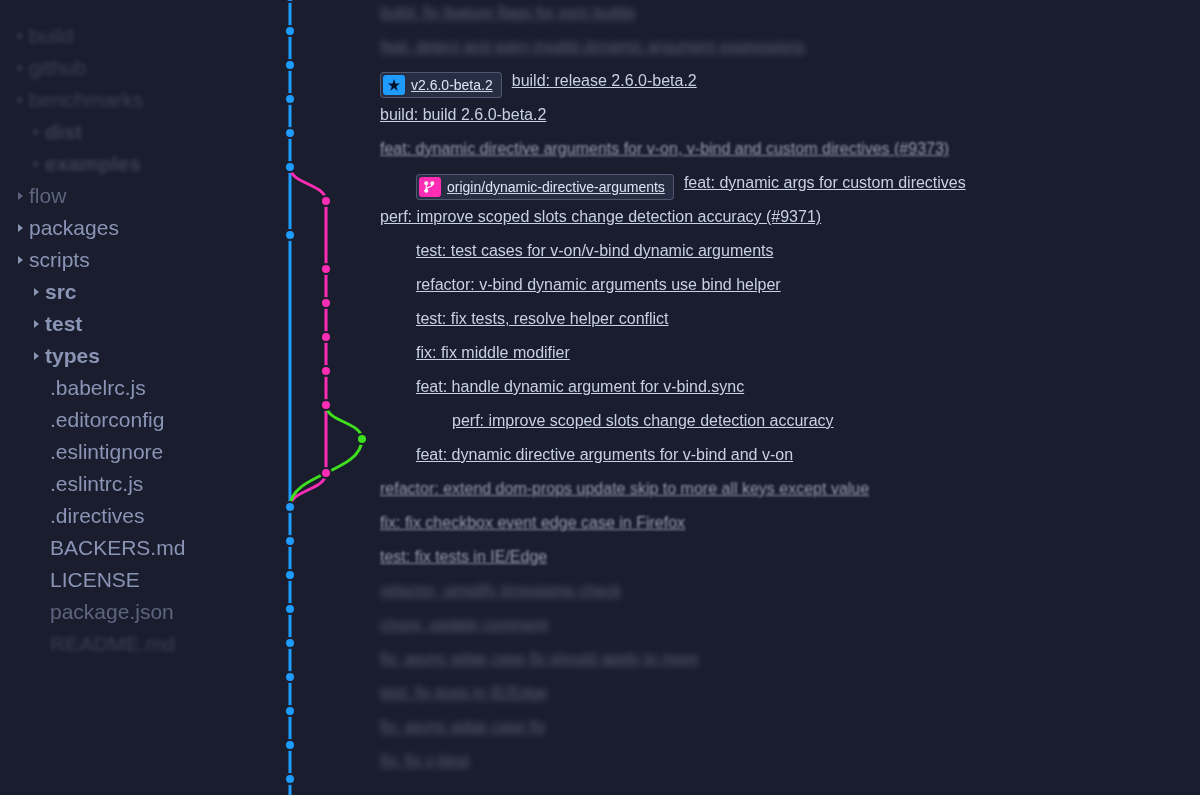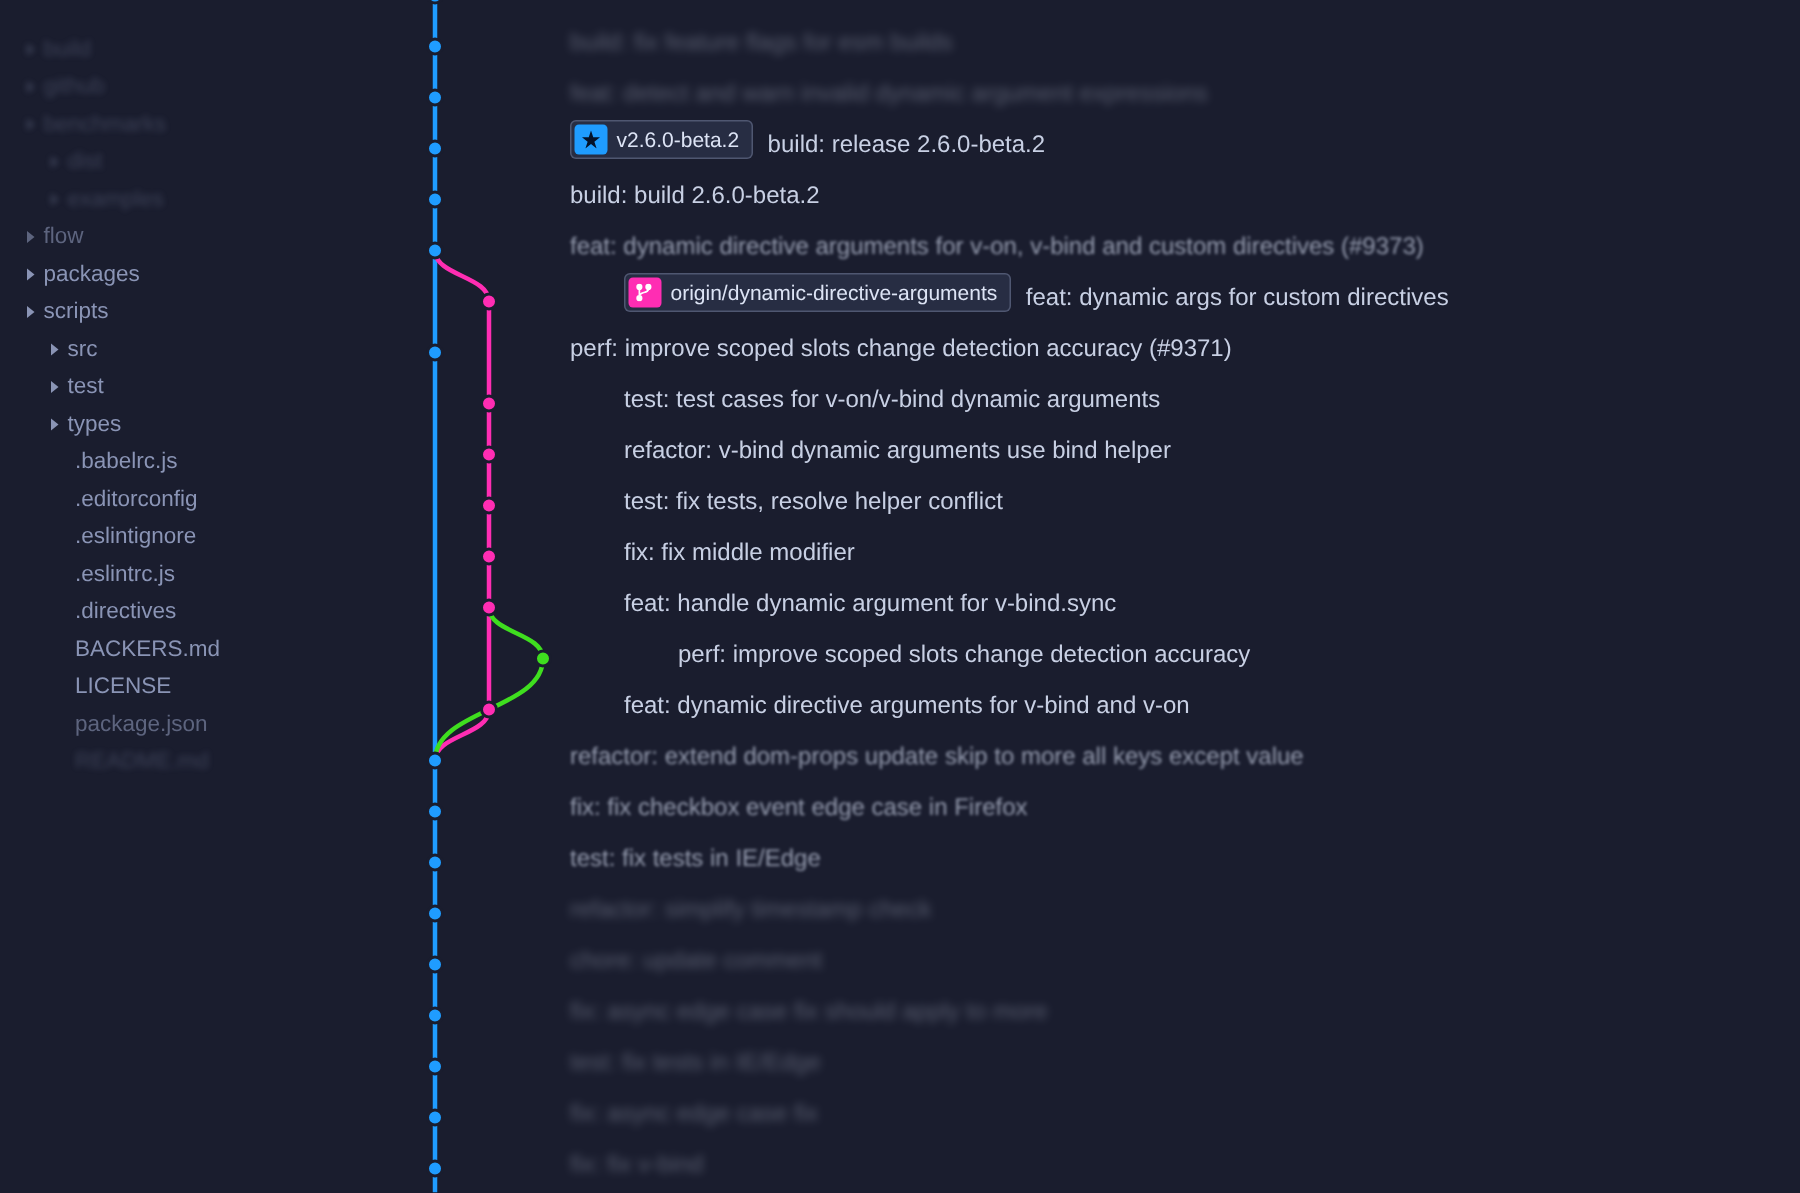--- a/index.html
+++ b/index.html
@@ -18,26 +18,26 @@
     padding: 20px 10px;
     flex-shrink: 0;
     filter: blur(0.5px);
   }
   .sidebar-item {
     padding: 4px 8px;
     display: flex;
     align-items: center;
     gap: 6px;
     color: #8a94b5;
-    font-size: 15px;
+    font-size: 21px;
     cursor: pointer;
   }
   .sidebar-item.faded { opacity: 0.3; filter: blur(2px); }
   .sidebar-item.dim { opacity: 0.6; }
-  .indent-1 { padding-left: 24px; }
+  .indent-1 { padding-left: 24px; font-weight: bold; }
   .indent-2 { padding-left: 40px; text-align: right; }
   .chevron {
     width: 0; height: 0;
     border-left: 5px solid #8a94b5;
     border-top: 4px solid transparent;
     border-bottom: 4px solid transparent;
     flex-shrink: 0;
   }
   .main {
     flex: 1;
@@ -52,25 +52,26 @@
   }
   .commits {
     position: absolute;
     left: 140px;
     top: -30px;
     right: 0;
   }
   .commit {
     height: 34px;
     display: flex;
-    align-items: flex-end;
+    align-items: flex-start;
     gap: 10px;
     color: #c8d0e4;
     font-size: 16px;
     cursor: pointer;
+    text-decoration: underline;
   }
   .commit.faded { opacity: 0.35; filter: blur(3px); }
   .commit.dim { opacity: 0.7; filter: blur(1px); }
   .commit .indent { display: inline-block; }
   .tag {
     display: inline-flex;
     align-items: center;
     gap: 6px;
     background: rgba(60,70,100,0.4);
     border: 1px solid rgba(120,130,160,0.5);

